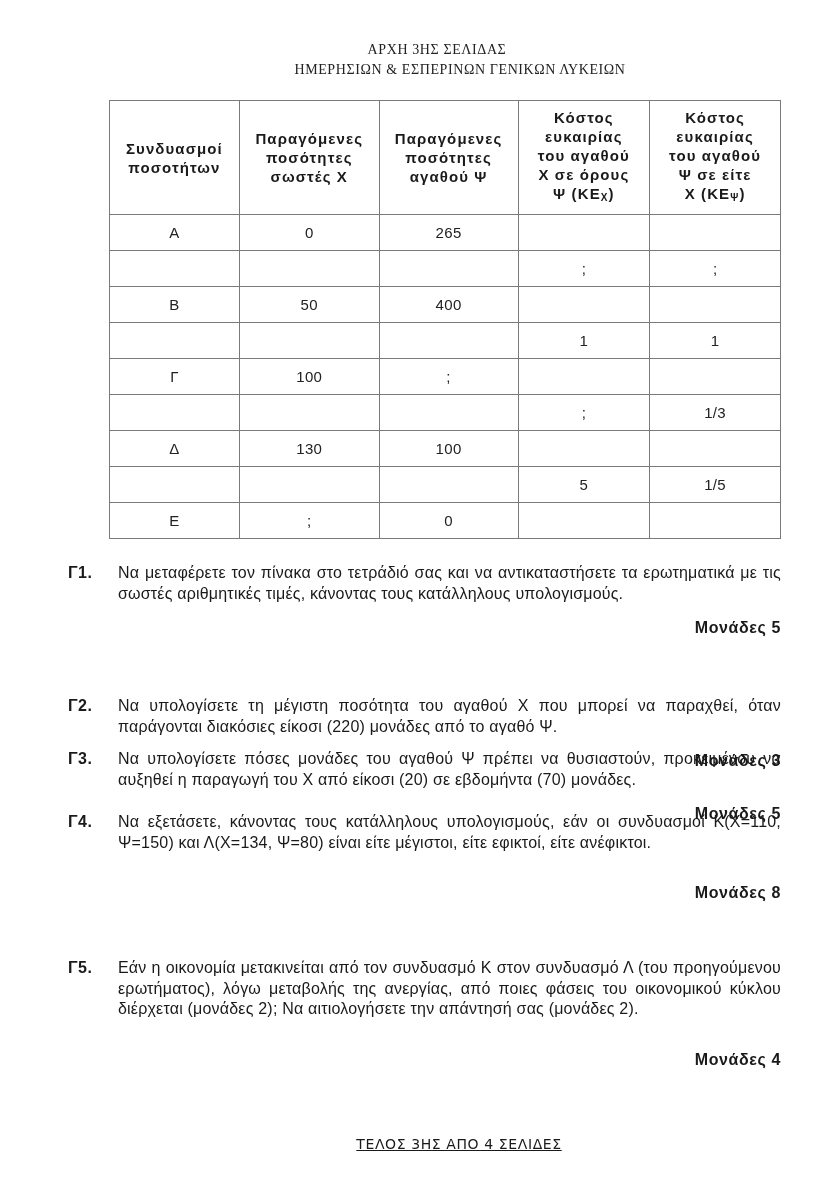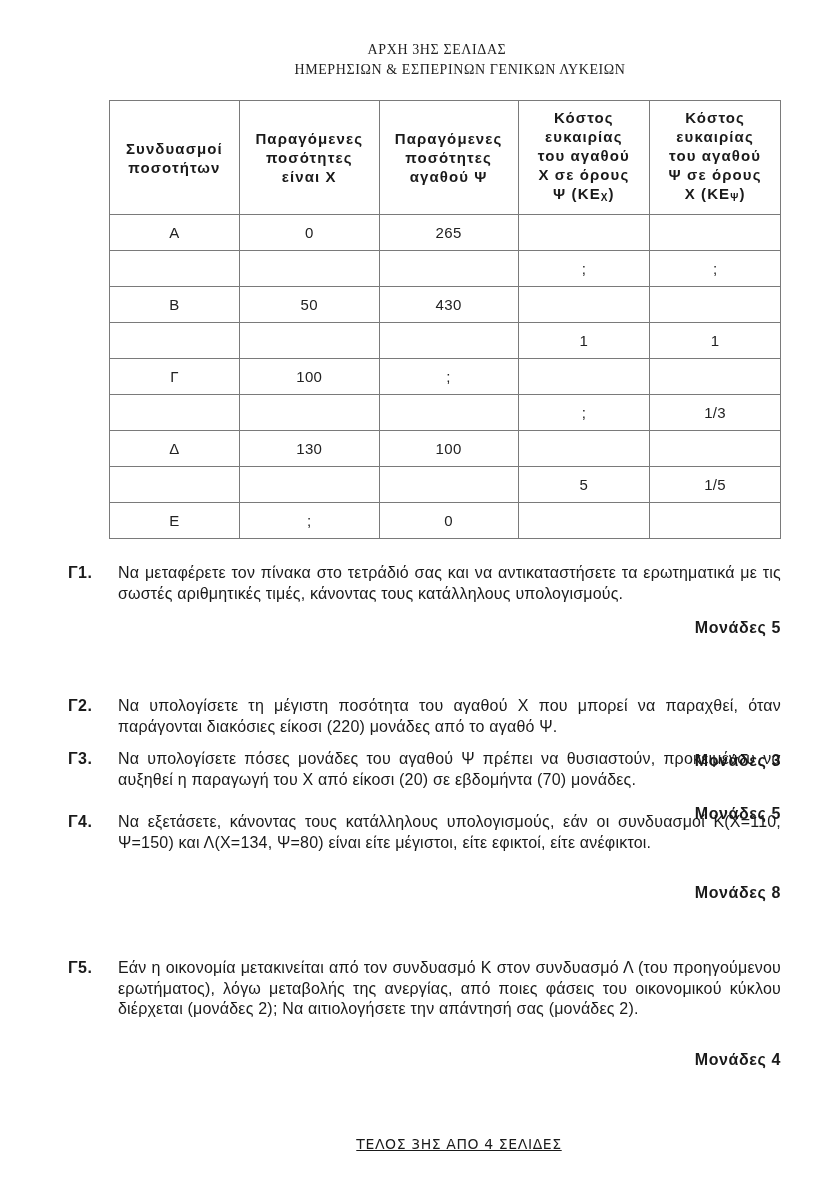--- a/index.html
+++ b/index.html
@@ -36,39 +36,39 @@
     </colgroup>
   <thead>
     <tr>
       <th>
         <span>Συνδυασμοί</span><br>
         <span>ποσοτήτων</span>
       </th>
       <th>
         <span>Παραγόμενες</span><br>
         <span>ποσότητες</span><br>
-        <span>είναι Χ</span>
+        <span>σωστές Χ</span>
       </th>
       <th>
         <span>Παραγόμενες</span><br>
         <span>ποσότητες</span><br>
         <span>αγαθού Ψ</span>
       </th>
       <th>
         <span>Κόστος</span><br>
         <span>ευκαιρίας</span><br>
         <span>του αγαθού</span><br>
         <span>Χ σε όρους</span><br>
         <span>Ψ (ΚΕ</span><span class="sub">Χ</span><span>)</span>
       </th>
       <th>
         <span>Κόστος</span><br>
         <span>ευκαιρίας</span><br>
         <span>του αγαθού</span><br>
-        <span>Ψ σε όρους</span><br>
+        <span>Ψ σε είτε</span><br>
         <span>Χ (ΚΕ</span><span class="sub">Ψ</span><span>)</span>
       </th>
     </tr>
   </thead>
   <tbody id="tbody">
       <tr>
         <td>Α</td>
         <td>0</td>
         <td>265</td>
         <td></td>
@@ -77,21 +77,21 @@
       <tr>
         <td></td>
         <td></td>
         <td></td>
         <td>;</td>
         <td>;</td>
       </tr>
       <tr>
         <td>Β</td>
         <td>50</td>
-        <td>430</td>
+        <td>400</td>
         <td></td>
         <td></td>
       </tr>
       <tr>
         <td></td>
         <td></td>
         <td></td>
         <td>1</td>
         <td>1</td>
       </tr>

